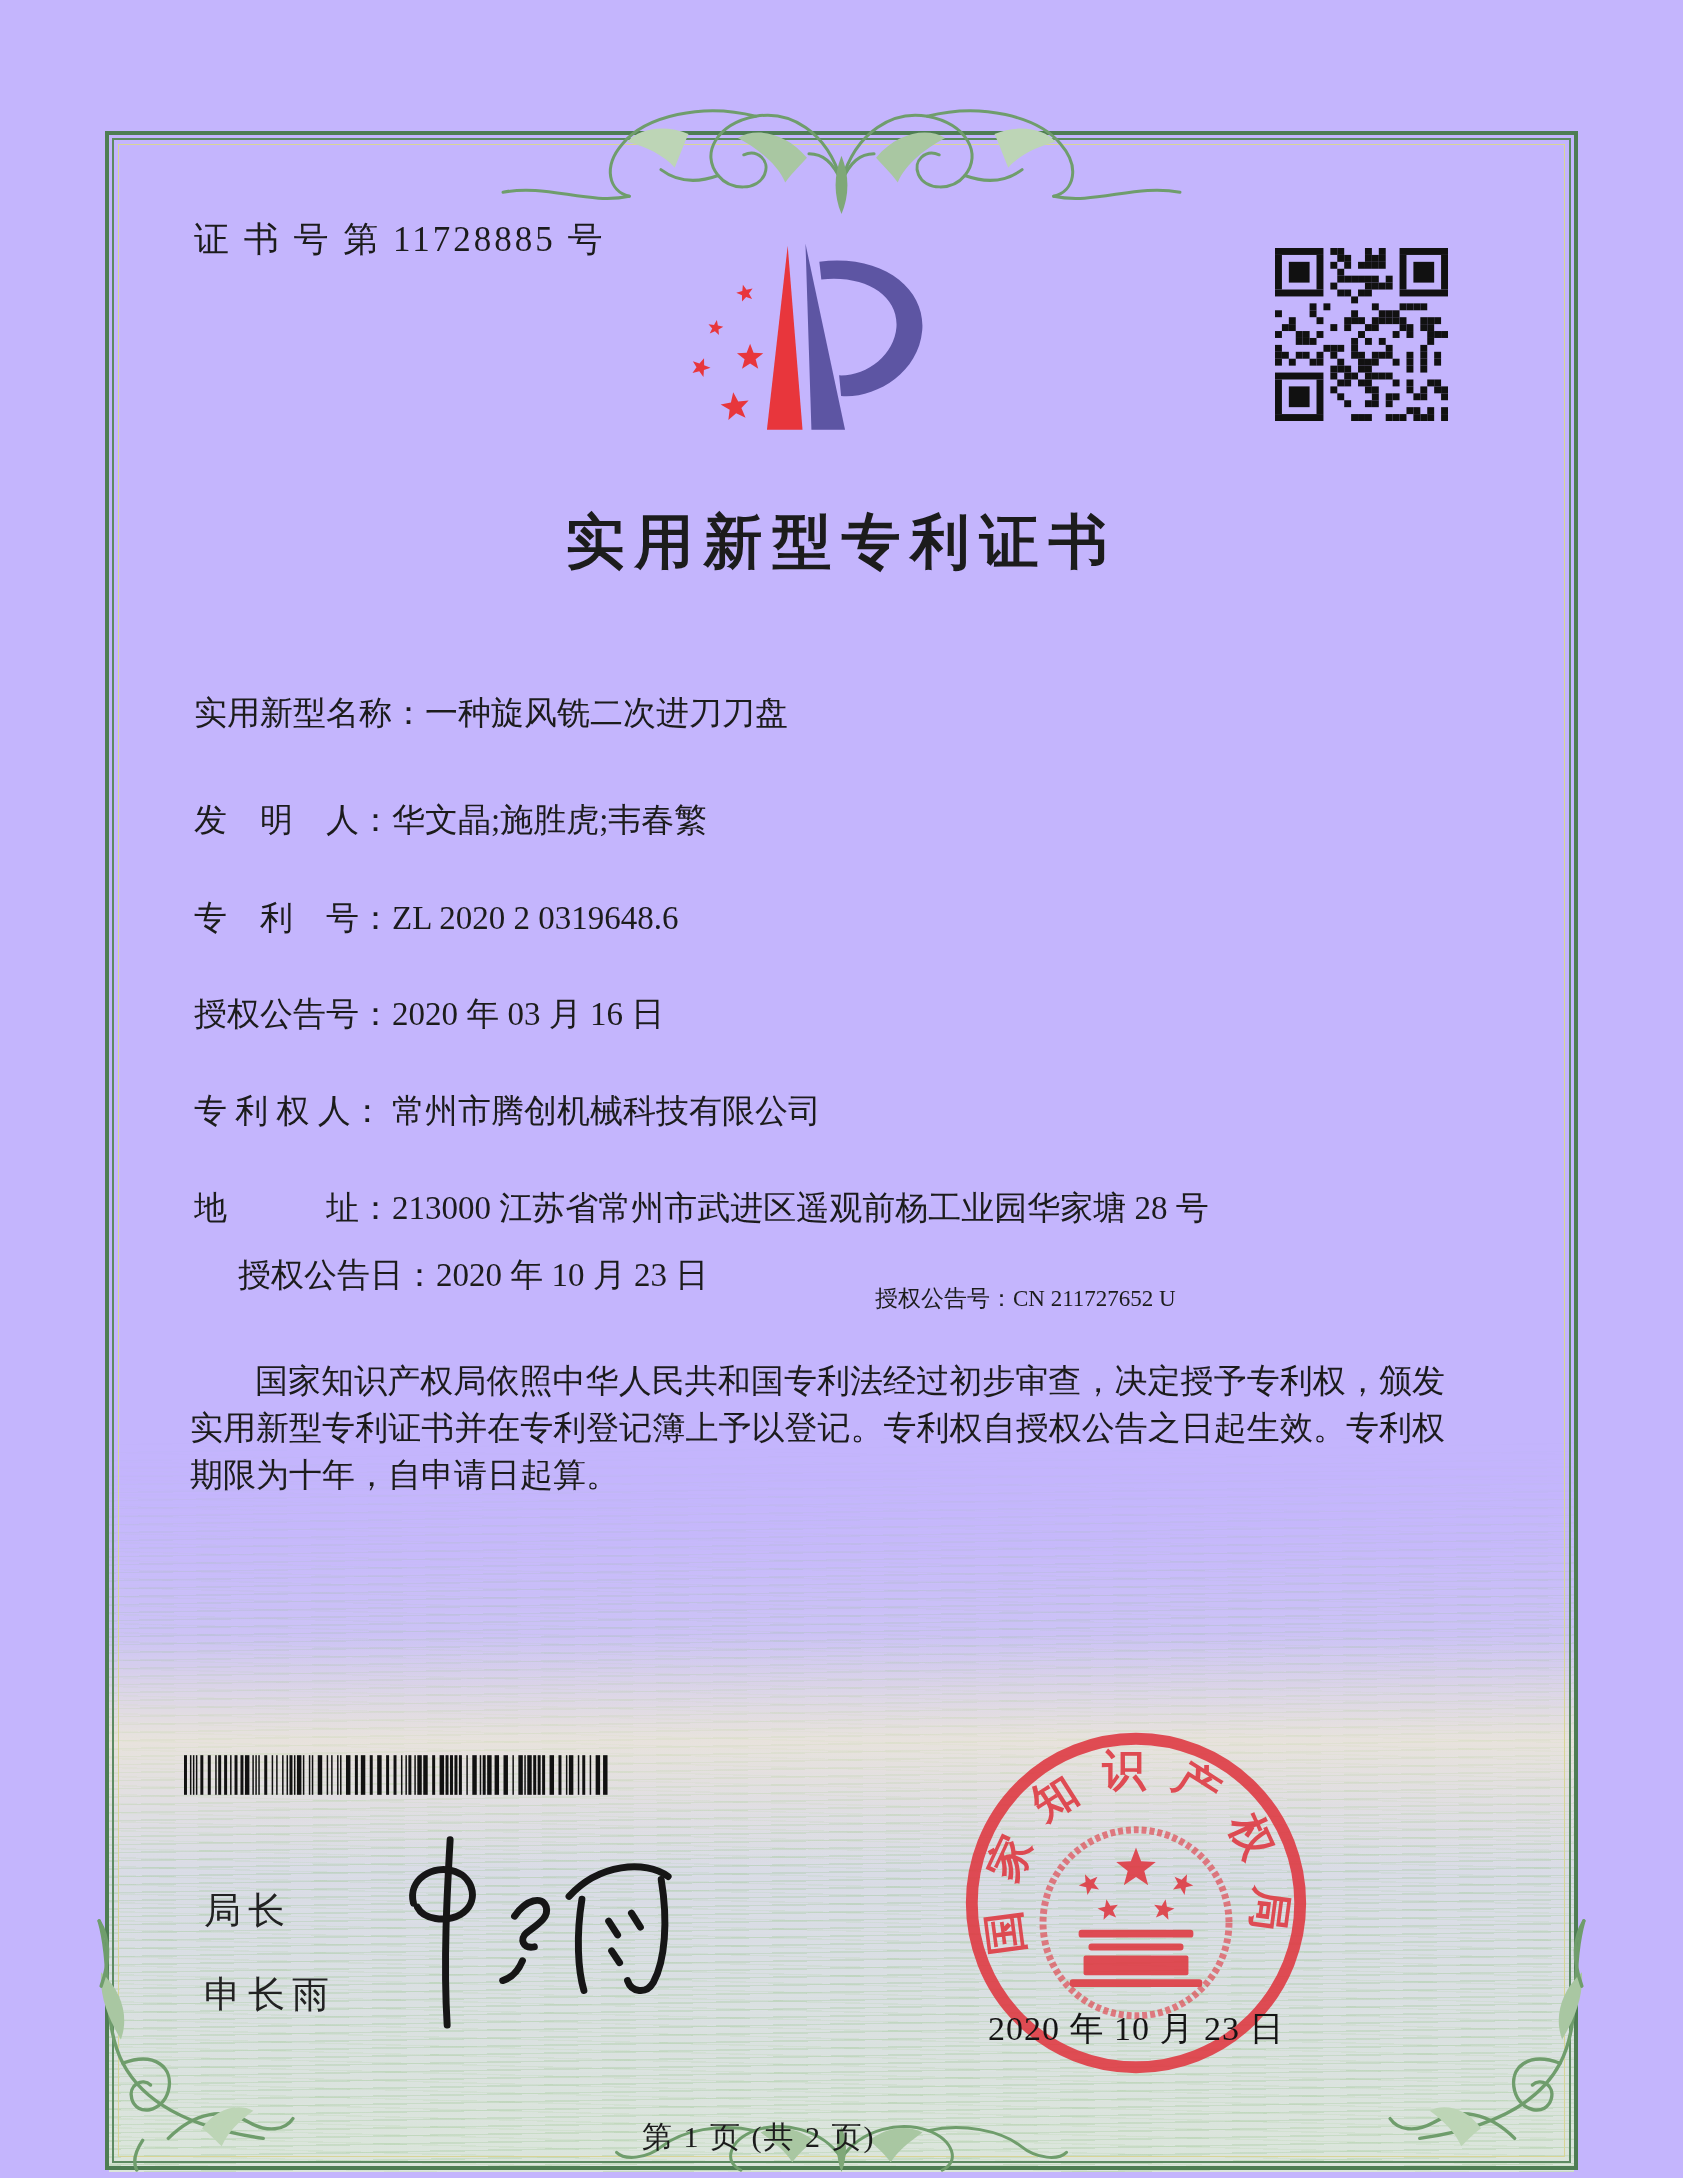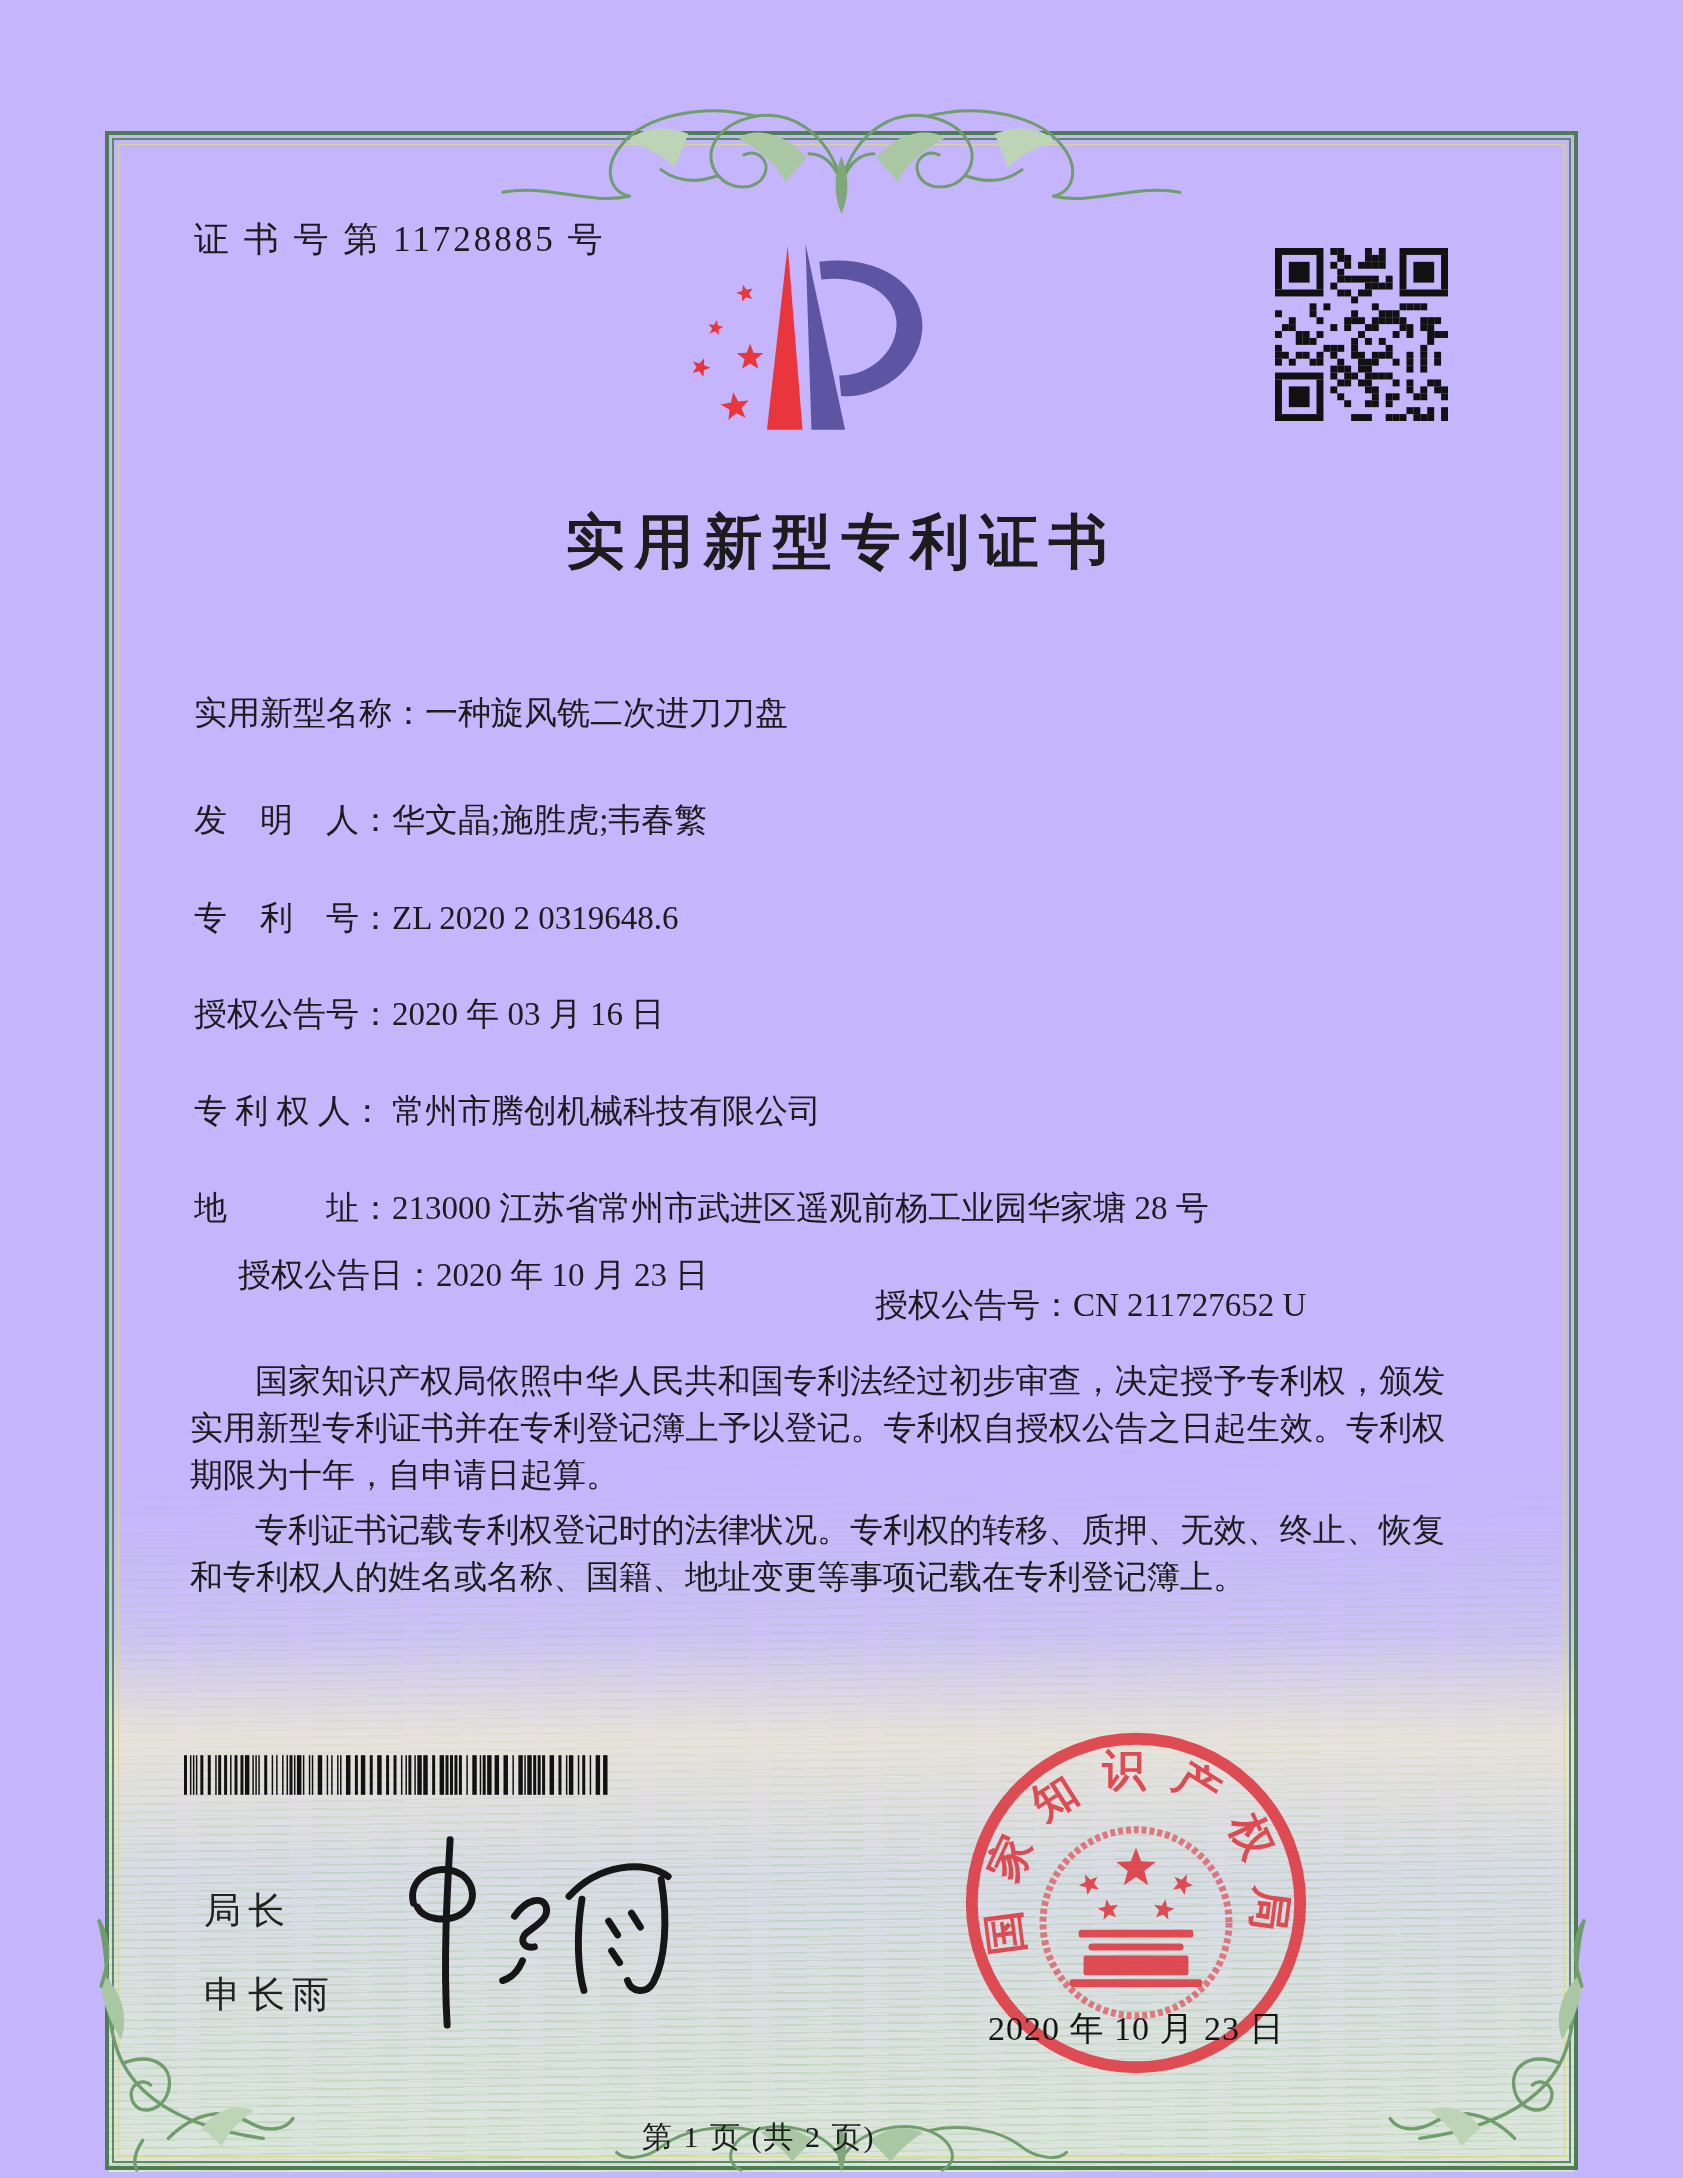--- a/index.html
+++ b/index.html
@@ -20,21 +20,21 @@
   .frame .inner{position:absolute;inset:3px;border:2px solid #5d8a61;}
   .frame .gold{position:absolute;inset:9px;border:1px solid #d8d596;}
   .orn{position:absolute;pointer-events:none;}
   .orn path,.orn circle,.orn ellipse{vector-effect:non-scaling-stroke;}
   
   .certno{position:absolute;left:194px;top:216px;font-size:35px;letter-spacing:3px;}
   .title{position:absolute;left:0;right:0;top:503px;text-align:center;font-size:59px;font-weight:700;
          letter-spacing:10px;}
   .row{position:absolute;left:194px;font-size:33px;white-space:nowrap;}
   .row .lab{display:inline-block;min-width:198px;}
-  .row2{position:absolute;font-size:33px;white-space:nowrap;}
+  .row2{position:absolute;font-size:23px;white-space:nowrap;}
   .paras{position:absolute;left:190px;width:1255px;top:1358px;font-size:33px;line-height:47px;
          text-align:justify;}
   .paras p{margin:0 0 8px 0;text-indent:65px;}
   .director{position:absolute;left:204px;top:1869px;font-family:"Liberation Sans","DejaVu Sans",sans-serif;
             font-size:37px;letter-spacing:7px;line-height:84px;color:#222;}
   .sealdate{position:absolute;left:988px;top:2006px;font-size:34px;letter-spacing:1px;color:#141414;z-index:6;}
   .pagefoot{position:absolute;left:642px;top:2117px;font-size:30px;letter-spacing:2px;}
   .abs{position:absolute;}
 </style>
 </head>
@@ -327,21 +327,20 @@
   </div>
   <div class="row" style="top:1253px;margin-left:44px;">
     <span class="lab">授权公告日：</span><span>2020 年 10 月 23 日</span>
   </div>
   <div class="row2" style="left:875px;top:1283px;">
     <span>授权公告号：</span><span>CN 211727652 U</span>
   </div>
 
   <div class="paras">
     <p>国家知识产权局依照中华人民共和国专利法经过初步审查，决定授予专利权，颁发实用新型专利证书并在专利登记簿上予以登记。专利权自授权公告之日起生效。专利权期限为十年，自申请日起算。</p>
-    <p>专利证书记载专利权登记时的法律状况。专利权的转移、质押、无效、终止、恢复和专利权人的姓名或名称、国籍、地址变更等事项记载在专利登记簿上。</p>
   </div>
 
   <svg class="abs" id="barcode" style="left:184px;top:1755px;" width="426" height="40" viewBox="0 0 430 40">
       <rect x="0" y="0" width="3" height="40" fill="#111"></rect>
       <rect x="6" y="0" width="1.5" height="40" fill="#111"></rect>
       <rect x="9" y="0" width="1.5" height="40" fill="#111"></rect>
       <rect x="12" y="0" width="1.5" height="40" fill="#111"></rect>
       <rect x="16.5" y="0" width="3" height="40" fill="#111"></rect>
       <rect x="24" y="0" width="3" height="40" fill="#111"></rect>
       <rect x="31.5" y="0" width="1.5" height="40" fill="#111"></rect>

